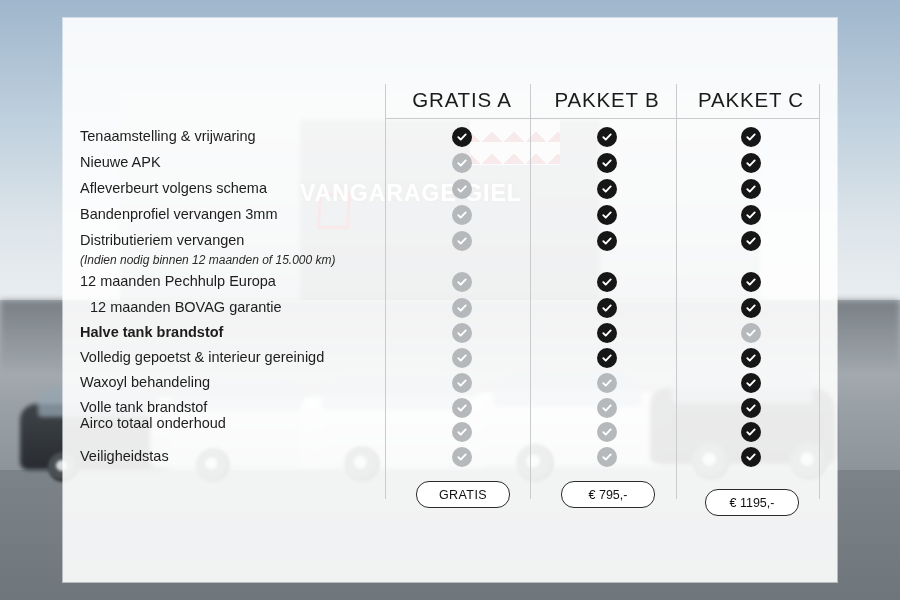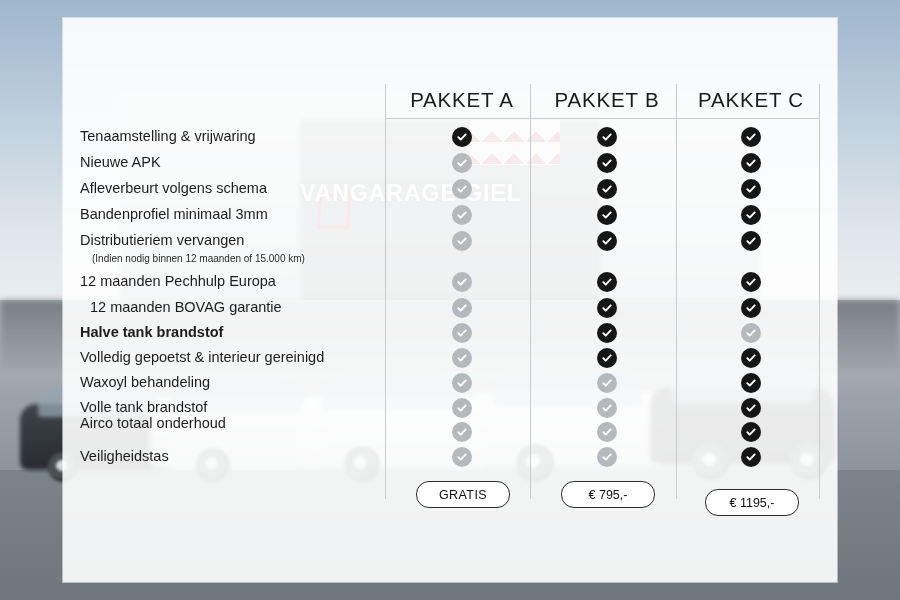--- a/index.html
+++ b/index.html
@@ -138,22 +138,23 @@
 
   .feature {
     position: absolute;
     left: 80px;
     font-size: 14.5px;
     color: #1d1d1d;
     white-space: nowrap;
   }
   .feature-sub {
     position: absolute;
-    left: 92px;
-    font-size: 10px;
+    left: 80px;
+    font-size: 12px;
+    font-style: italic;
     color: #2a2a2a;
     white-space: nowrap;
   }
 
   .check {
     position: absolute;
     width: 20px; height: 20px;
     border-radius: 50%;
     display: flex;
     align-items: center;
@@ -208,21 +209,21 @@
     <div class="wheel" style="left:790px; top:442px; width:38px; height:38px;"></div>
   </div>
 
   <div class="card"></div>
 
   <div id="layer">
       <div class="divider" style="left: 385px;"></div>
       <div class="divider" style="left: 530px;"></div>
       <div class="divider" style="left: 676px;"></div>
       <div class="divider" style="left: 819px;"></div>
-      <div class="pkg-head" style="left: 382px;">PAKKET A</div>
+      <div class="pkg-head" style="left: 382px;">GRATIS A</div>
       <div class="head-rule" style="left: 386px; width: 144px;"></div>
       <div class="pkg-head" style="left: 527px;">PAKKET B</div>
       <div class="head-rule" style="left: 531px; width: 145px;"></div>
       <div class="pkg-head" style="left: 671px;">PAKKET C</div>
       <div class="head-rule" style="left: 677px; width: 142px;"></div>
       <div class="feature" style="top: 128px;">Tenaamstelling &amp; vrijwaring</div>
       <div class="check on" style="left: 452px; top: 127px;">
         <svg width="12" height="12" viewBox="0 0 12 12">
           <path d="M2.3 6.2 L4.7 8.6 L9.7 3.4" fill="none" stroke="#ffffff" stroke-width="1.9" stroke-linecap="round" stroke-linejoin="round"></path>
         </svg>
@@ -262,21 +263,21 @@
       <div class="check on" style="left: 597px; top: 179px;">
         <svg width="12" height="12" viewBox="0 0 12 12">
           <path d="M2.3 6.2 L4.7 8.6 L9.7 3.4" fill="none" stroke="#ffffff" stroke-width="1.9" stroke-linecap="round" stroke-linejoin="round"></path>
         </svg>
       </div>
       <div class="check on" style="left: 741px; top: 179px;">
         <svg width="12" height="12" viewBox="0 0 12 12">
           <path d="M2.3 6.2 L4.7 8.6 L9.7 3.4" fill="none" stroke="#ffffff" stroke-width="1.9" stroke-linecap="round" stroke-linejoin="round"></path>
         </svg>
       </div>
-      <div class="feature" style="top: 206px;">Bandenprofiel minimaal 3mm</div>
+      <div class="feature" style="top: 206px;">Bandenprofiel vervangen 3mm</div>
       <div class="check off" style="left: 452px; top: 205px;">
         <svg width="12" height="12" viewBox="0 0 12 12">
           <path d="M2.3 6.2 L4.7 8.6 L9.7 3.4" fill="none" stroke="#ffffff" stroke-width="1.9" stroke-linecap="round" stroke-linejoin="round"></path>
         </svg>
       </div>
       <div class="check on" style="left: 597px; top: 205px;">
         <svg width="12" height="12" viewBox="0 0 12 12">
           <path d="M2.3 6.2 L4.7 8.6 L9.7 3.4" fill="none" stroke="#ffffff" stroke-width="1.9" stroke-linecap="round" stroke-linejoin="round"></path>
         </svg>
       </div>

